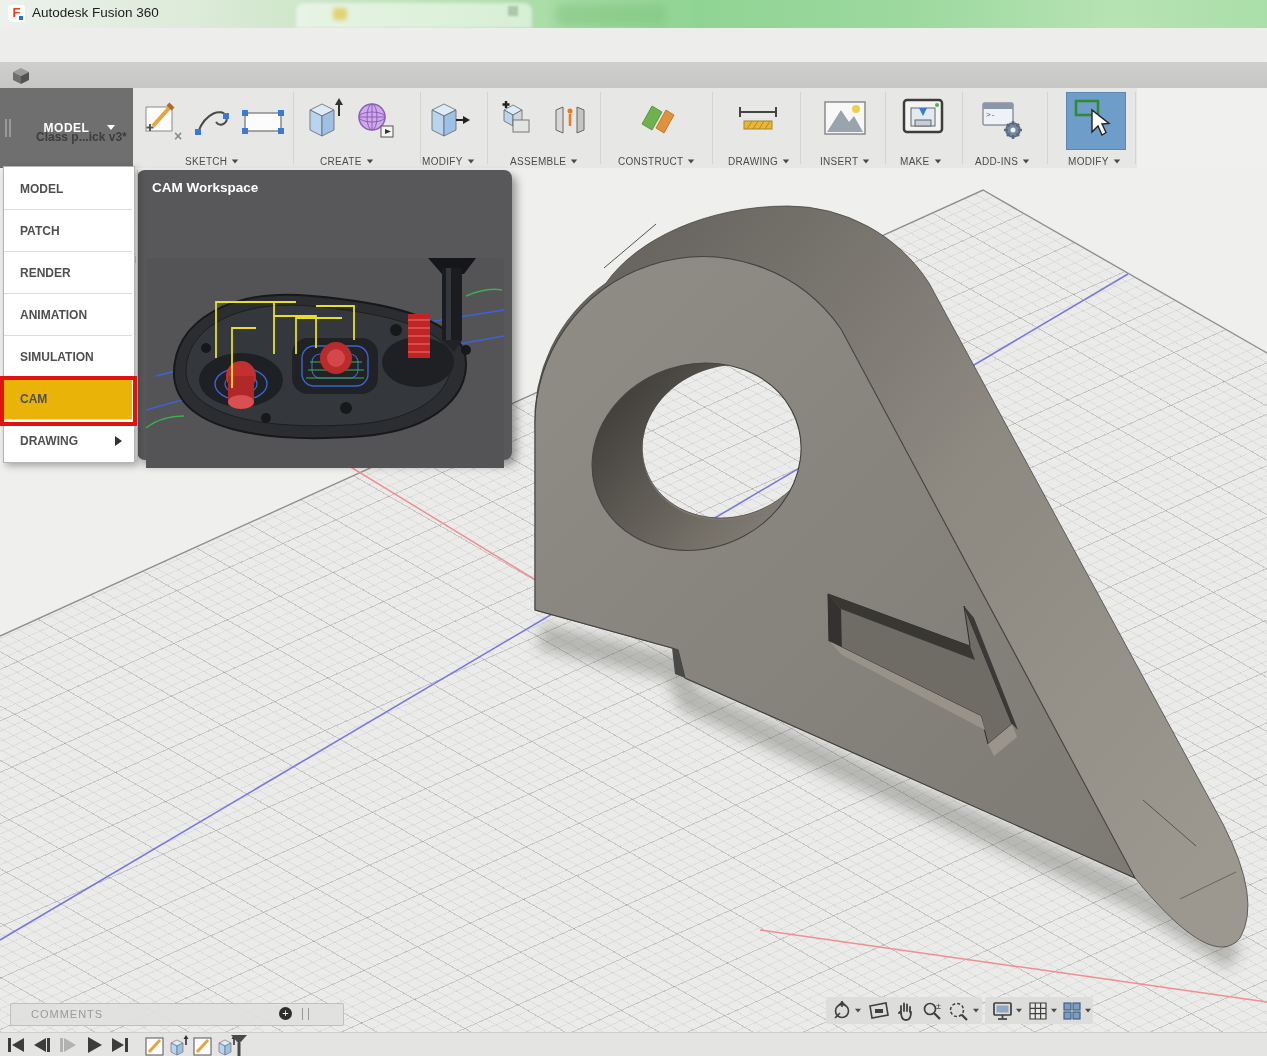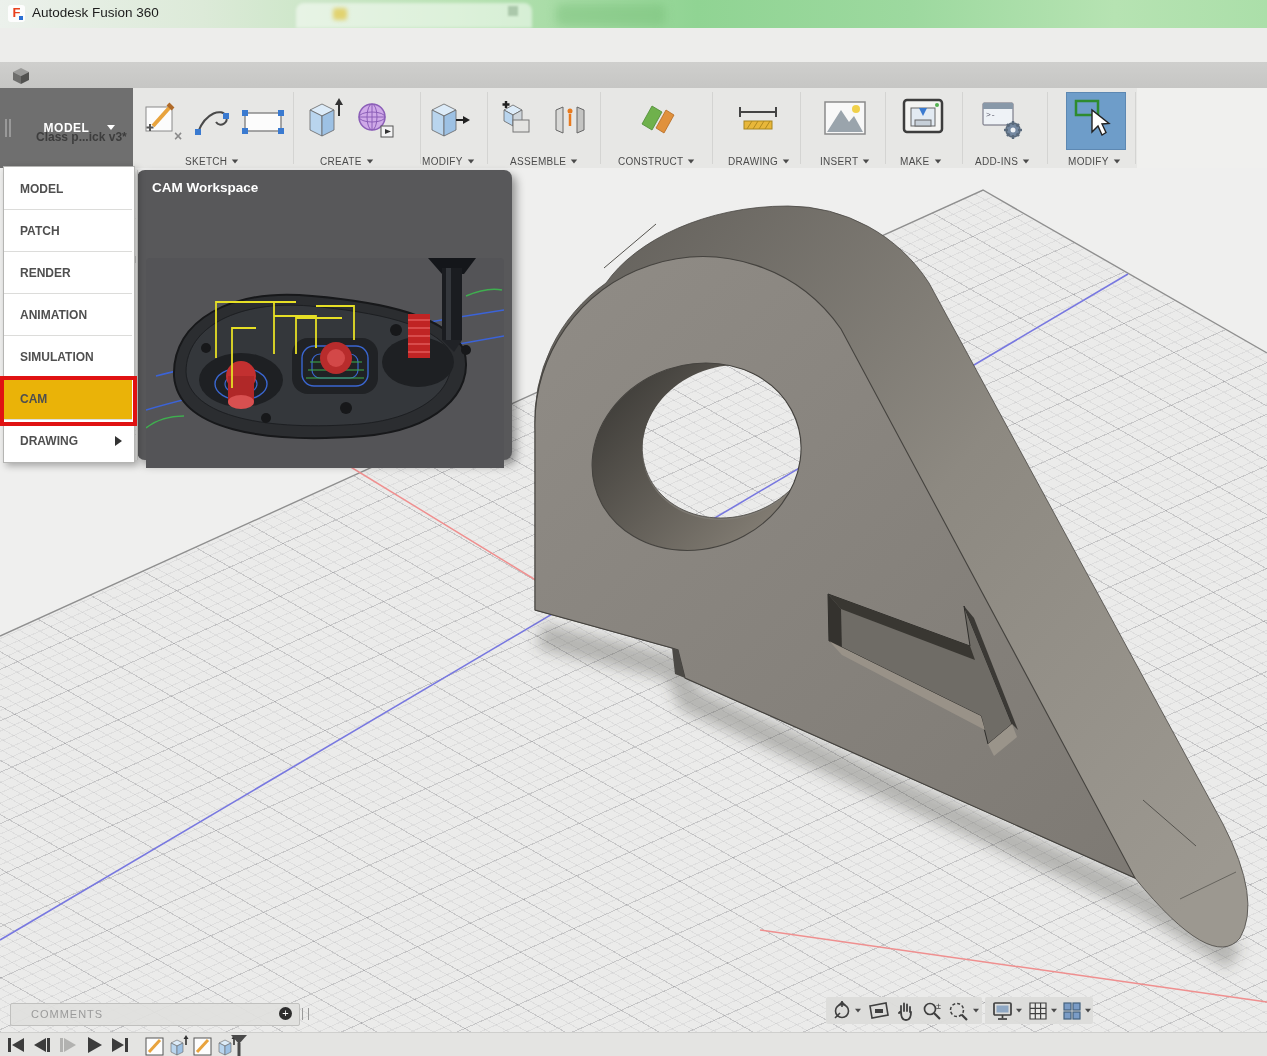--- a/index.html
+++ b/index.html
@@ -63,21 +63,21 @@
     font-size:9px;color:#9a9a9a;}
   #sliver span{position:absolute;left:0px;}
   
   #tooltip{left:137px;top:170px;width:375px;height:290px;background:#58585a;border-radius:8px;
     box-shadow:4px 5px 10px rgba(0,0,0,.4);z-index:28;color:#fff;}
   #tt-title{left:15px;top:10px;font-size:13.5px;font-weight:bold;}
   #tt-body{left:15px;top:31px;width:320px;font-size:13px;font-weight:bold;line-height:16px;}
   #tt-img{left:9px;top:88px;border-radius:4px;overflow:hidden;}
   
   #comments{left:10px;top:1003px;width:288px;height:21px;background:rgba(224,224,222,.93);
-    border:1px solid #c0c0be;border-radius:2px;}
+    border:1px solid #c0c0be;border-radius:2px;padding-left:44px;}
   #comments-label{left:20px;top:4px;font-size:11px;color:#9a9a9a;letter-spacing:1px;}
   #comments-add{left:268px;top:3px;width:13px;height:13px;background:#2d2d2d;border-radius:50%;
     color:#fff;font-size:11px;line-height:13px;text-align:center;}
   #comments-grip{left:302px;top:1008px;width:5px;height:12px;border-left:1.5px solid #9a9a9a;border-right:1.5px solid #9a9a9a;}
   
   .navbar{top:997px;height:27px;background:rgba(220,220,218,.95);border-radius:2px;}
   #nav1{left:826px;width:156px;}
   #nav2{left:985px;width:108px;}
   .nav-ic{top:1001px;}
   .nav-caret{top:1008px;transform:scale(.75);}

